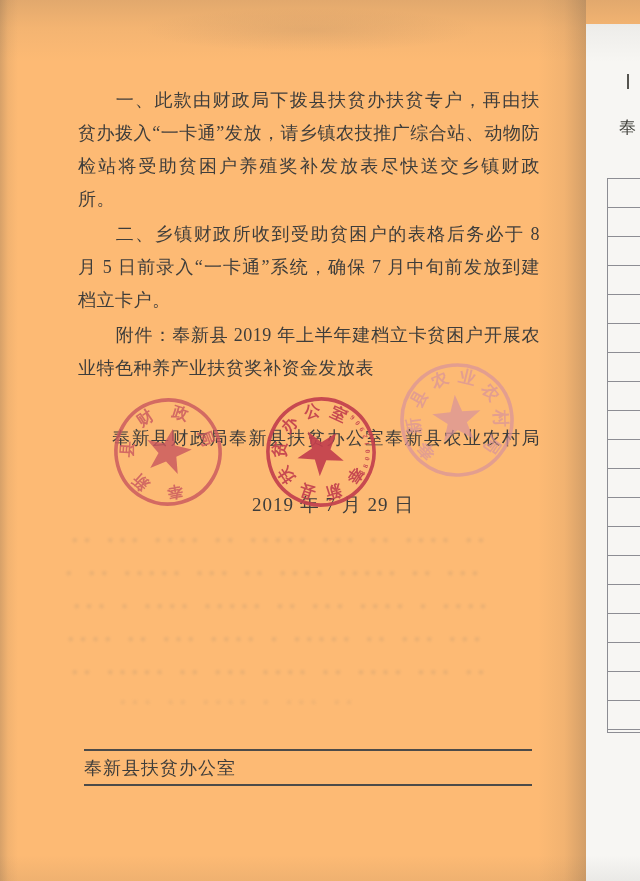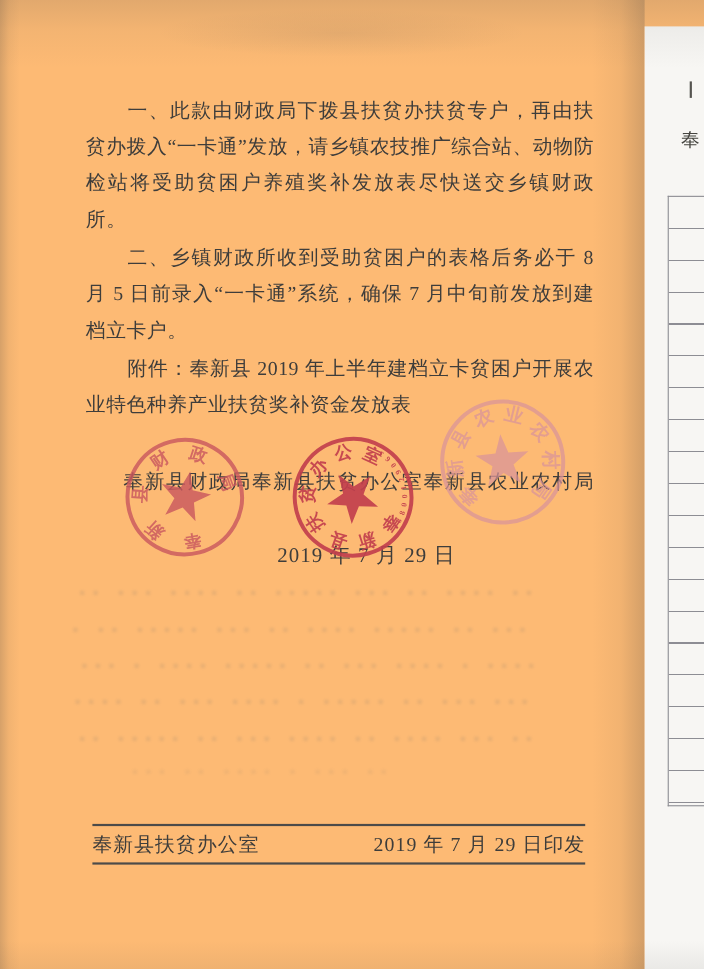--- a/index.html
+++ b/index.html
@@ -115,21 +115,20 @@
         <text x="58.986587388925884" y="31.291196768646202" dy=".35em" fill="#d9939a" font-size="17" text-anchor="middle" transform="rotate(-18.57142857142857 58.986587388925884 31.291196768646202)">农</text>
         <text x="87.01341261107412" y="31.291196768646202" dy=".35em" fill="#d9939a" font-size="17" text-anchor="middle" transform="rotate(18.571428571428584 87.01341261107412 31.291196768646202)">业</text>
         <text x="109.35450606990378" y="48.213917445200636" dy=".35em" fill="#d9939a" font-size="17" text-anchor="middle" transform="rotate(55.71428571428572 109.35450606990378 48.213917445200636)">农</text>
         <text x="116.94530453363258" y="75.19321896907067" dy=".35em" fill="#d9939a" font-size="17" text-anchor="middle" transform="rotate(92.85714285714286 116.94530453363258 75.19321896907067)">村</text>
         <text x="106.70595549723504" y="101.28265482620773" dy=".35em" fill="#d9939a" font-size="17" text-anchor="middle" transform="rotate(130 106.70595549723504 101.28265482620773)">局</text>
       </svg>
     </div>
 
   <div class="footer">
     <span>奉新县扶贫办公室</span>
-    <span>2019 年 7 月 29 日印发</span>
   </div>
 
   <div class="edge-fold"></div>
   <div class="underpage">
     <div class="under-tick"></div>
     <div class="under-char">奉</div>
     <div class="under-grid"></div>
   </div>
 
   <div class="edge-top"></div>

